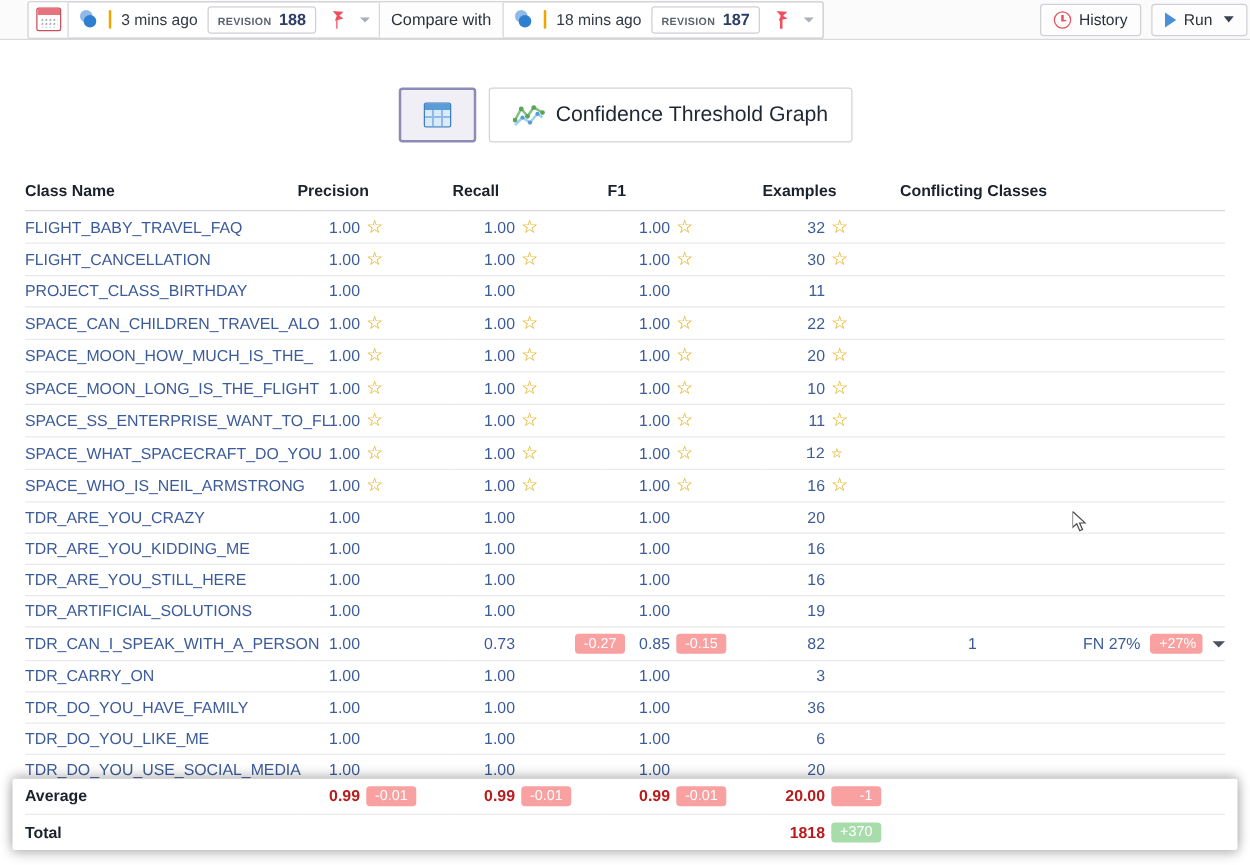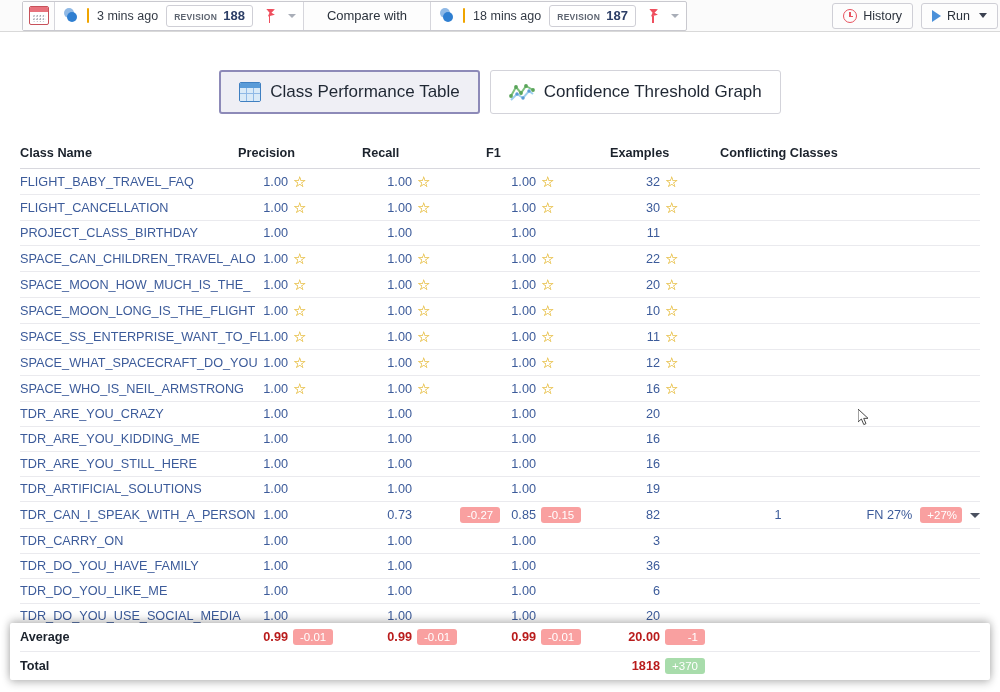--- a/index.html
+++ b/index.html
@@ -93,21 +93,21 @@
     content: ""; position: absolute; left: 5px; top: 8px;
     width: 1.6px; height: 7px; background: #ef4f5e;
   }
   .caret-sm {
     width: 0; height: 0; margin-left: 5px;
     border-left: 4px solid transparent; border-right: 4px solid transparent;
     border-top: 4px solid #a9aeb8;
   }
   .compare-with {
     font-size: 13px; color: #2b323c;
-    padding: 0 23px; height: 28px;
+    padding: 0 9px; height: 28px;
     display: flex; align-items: center;
     border-left: 1px solid #d6d6dc;
     border-right: 1px solid #d6d6dc;
     background: #fdfdfd;
   }
   .tb-right {
     margin-left: auto; margin-right: 2px;
     display: flex; align-items: center; gap: 8px;
   }
   .btn {
@@ -323,21 +323,20 @@
         <span class="play-icon"></span>
         <span>Run</span>
         <span class="caret-dk"></span>
       </div>
     </div>
   </div>
 
   <div class="tabbar">
     <div class="tab active">
       <span class="table-icon"></span>
-      <span>Class Performance Table</span>
     </div>
     <div class="tab">
       <span class="graph-icon">
         <svg width="26" height="20" viewBox="0 0 26 20">
           <polyline points="2,14 7,5 12,11 17,4 24,8" fill="none" stroke="#7ec17e" stroke-width="2"></polyline>
           <polyline points="2,18 8,12 14,16 20,9 24,12" fill="none" stroke="#9dcfee" stroke-width="2"></polyline>
           <circle cx="2" cy="14" r="1.9" fill="#5aa45a"></circle>
             <circle cx="7" cy="5" r="1.9" fill="#5aa45a"></circle>
           <circle cx="12" cy="11" r="1.9" fill="#5aa45a"></circle>
             <circle cx="17" cy="4" r="1.9" fill="#5aa45a"></circle>
@@ -574,21 +573,21 @@
                 <span class="star" style="color: rgb(232, 194, 79); font-size: 15px;">☆</span>
               </div>
             </td>
             <td class="col-f1">
               <div class="cellnum" style="padding-left: 10px;">
                 <span class="numval">1.00</span>
                 <span class="star" style="color: rgb(232, 194, 79); font-size: 15px;">☆</span>
               </div>
             </td>
             <td class="col-ex">
-              <div class="cellnum" style="padding-left: 10px;">
+              <div class="cellnum" style="padding-left: 10px; font-family: Liberation Mono, monospace;">
                 <span class="numval">12</span>
                 <span class="star" style="color: rgb(232, 194, 79); font-size: 15px;">☆</span>
               </div>
             </td>
             <td class="col-conf"></td>
           </tr>
           <tr>
             <td class="col-name">SPACE_WHO_IS_NEIL_ARMSTRONG</td>
             <td class="col-prec">
               <div class="cellnum" style="padding-left: 10px;">

